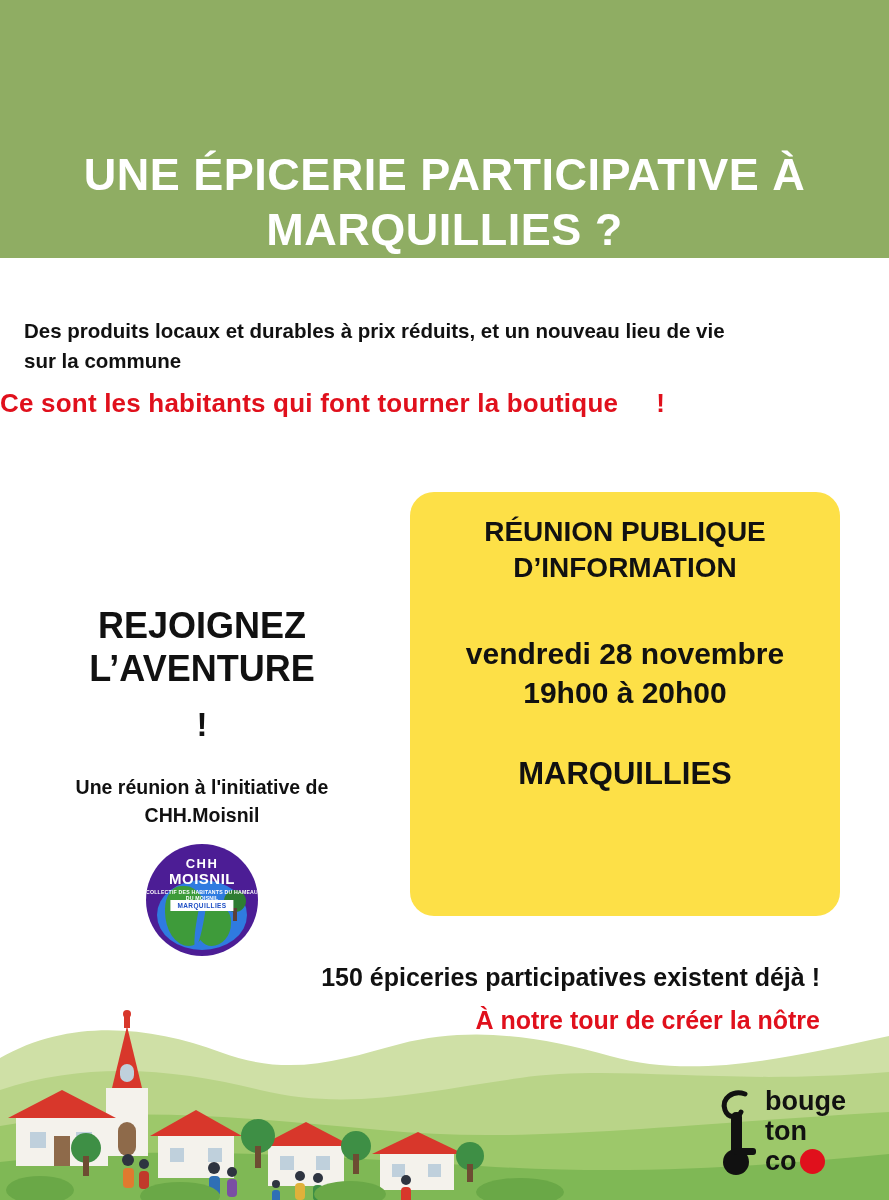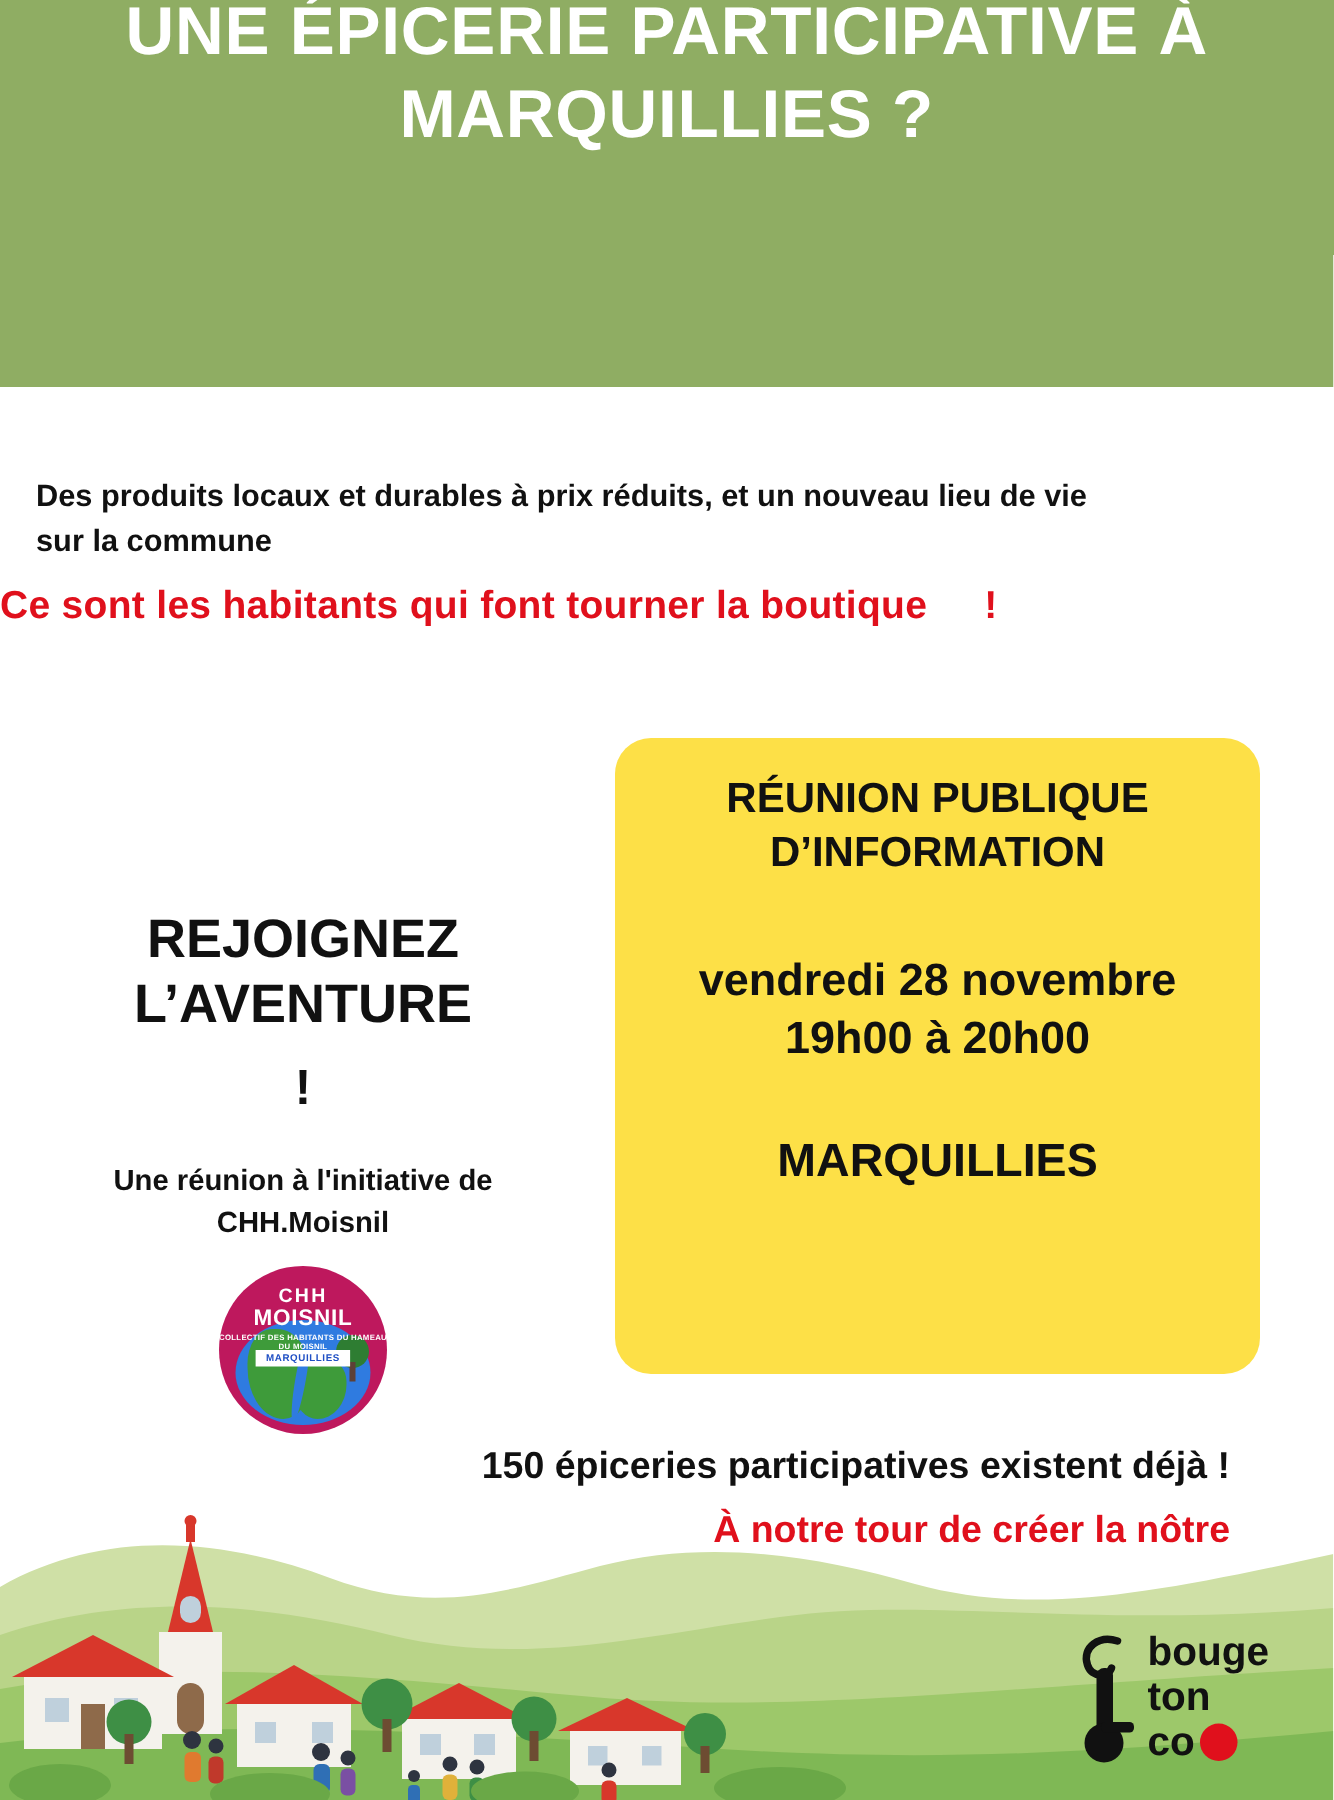--- a/index.html
+++ b/index.html
@@ -17,21 +17,21 @@
   }
 
   
   .header-band {
     position: absolute;
     left: 0; top: 0;
     width: 889px;
     height: 258px;
     background: #8FAD63;
     display: flex;
-    align-items: flex-start;
+    align-items: flex-end;
     justify-content: center;
   }
   .header-title {
     color: #ffffff;
     font-weight: bold;
     font-size: 45px;
     line-height: 1.22;
     letter-spacing: 0.5px;
     text-align: center;
     text-transform: uppercase;
@@ -97,21 +97,21 @@
   .logo-wrap {
     margin: 14px auto 0;
     width: 112px;
     height: 112px;
     position: relative;
   }
   .logo-circle {
     position: absolute;
     inset: 0;
     border-radius: 50%;
-    background: #be185d;
+    background: #4c1d95;
     overflow: hidden;
   }
   .logo-globe {
     position: absolute;
     left: 11px; top: 36px;
     width: 90px; height: 70px;
     border-radius: 50%;
     background: #2F7BE0;
     overflow: hidden;
   }

